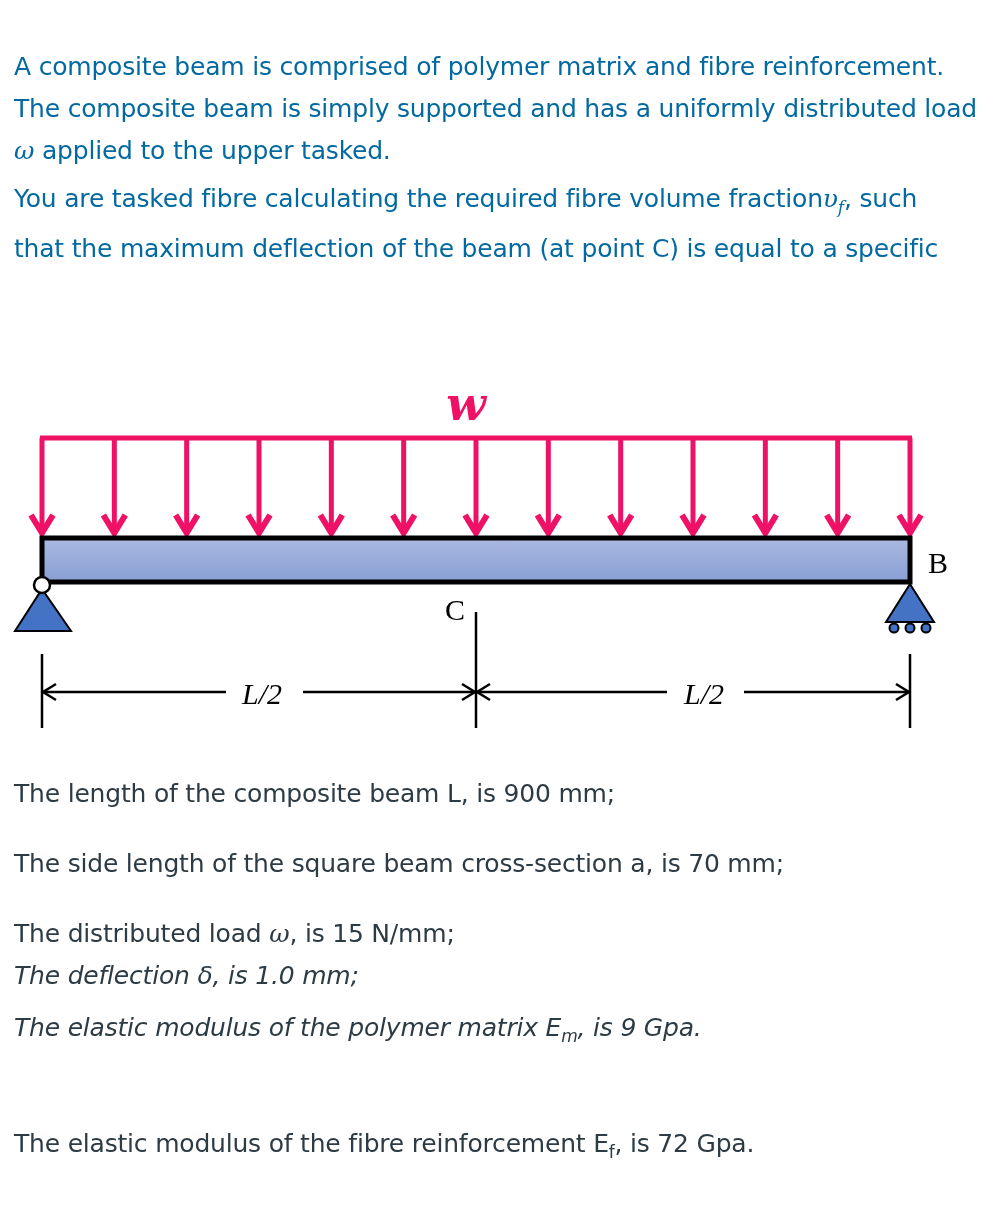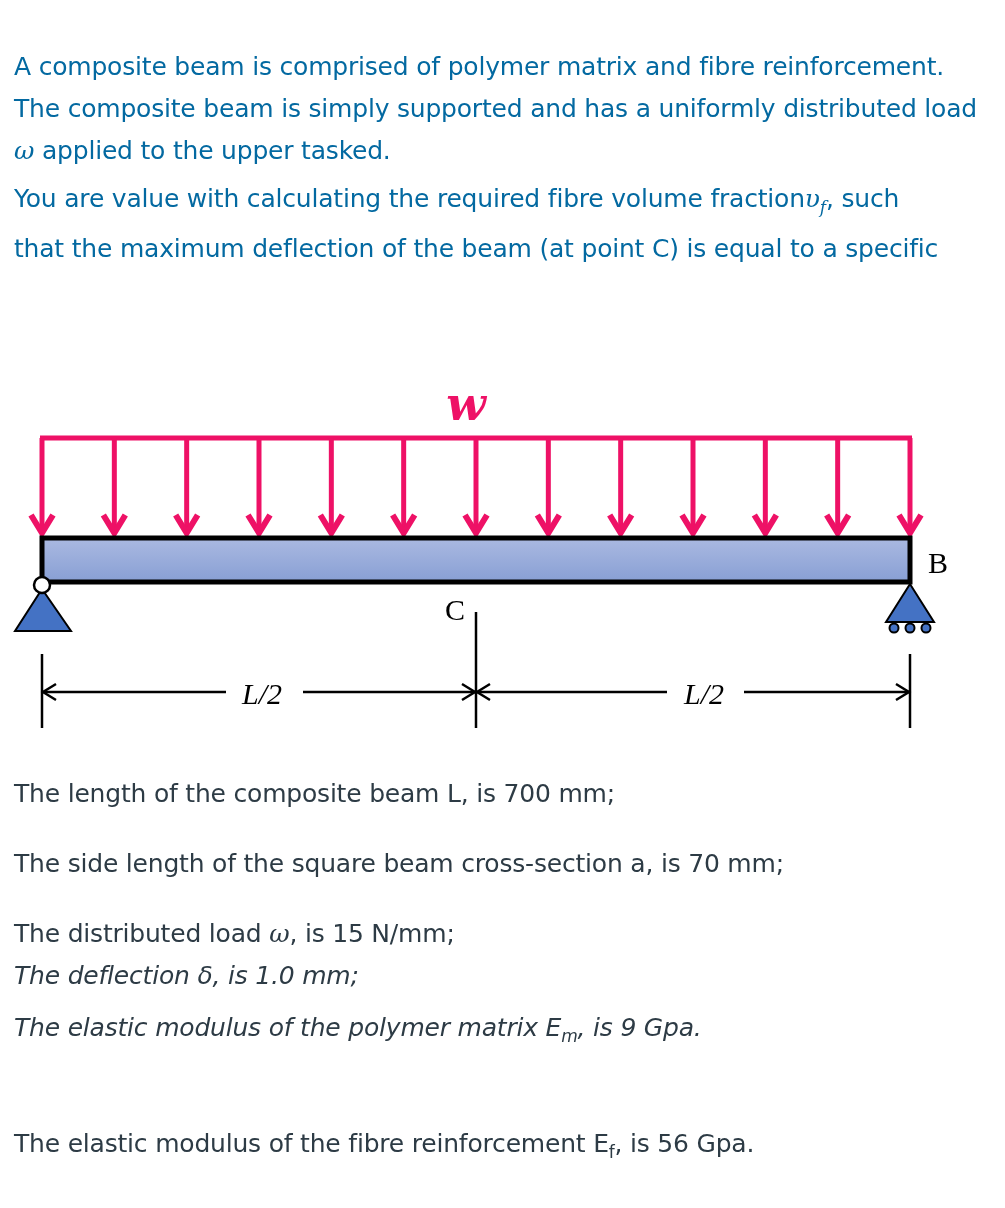--- a/index.html
+++ b/index.html
@@ -25,21 +25,21 @@
 </head>
 <body>
 
 <div class="para" style="top:46px;">
   <div>A composite beam is comprised of polymer matrix and fibre reinforcement.</div>
   <div>The composite beam is simply supported and has a uniformly distributed load</div>
   <div><span class="math">ω</span><span> applied to the upper tasked.</span></div>
 </div>
 
 <div class="para" style="top:178px;">
-  <div><span>You are value with calculating the required fibre volume fraction</span><span class="math"><span>υ</span><span class="sub">f</span></span><span>, such</span></div>
+  <div><span>You are tasked fibre calculating the required fibre volume fraction</span><span class="math"><span>υ</span><span class="sub">f</span></span><span>, such</span></div>
   <div>that the maximum deflection of the beam (at point C) is equal to a specific</div>
 </div>
 
 <svg id="diagram" width="1005" height="390" viewBox="0 0 1005 390">
   <defs>
     <linearGradient id="beamGrad" x1="0" y1="0" x2="0" y2="1">
       <stop offset="0" stop-color="#aab9e1"></stop>
       <stop offset="1" stop-color="#889fd4"></stop>
     </linearGradient>
   </defs>
@@ -107,18 +107,18 @@
 
     <line x1="476" y1="322" x2="667" y2="322"></line>
     <line x1="744" y1="322" x2="910" y2="322"></line>
     <polyline points="490,314 477,322 490,330"></polyline>
     <polyline points="896,314 909,322 896,330"></polyline>
   </g>
   <text x="262" y="334" font-family="Liberation Serif, serif" font-style="italic" font-size="30" fill="#000" text-anchor="middle">L/2</text>
   <text x="704" y="334" font-family="Liberation Serif, serif" font-style="italic" font-size="30" fill="#000" text-anchor="middle">L/2</text>
 </svg>
 
-<div class="given" style="top:778px;">The length of the composite beam L, is 700 mm;</div>
+<div class="given" style="top:778px;">The length of the composite beam L, is 900 mm;</div>
 <div class="given" style="top:848px;">The side length of the square beam cross-section a, is 70 mm;</div>
 <div class="given" style="top:918px;"><span>The distributed load </span><span class="math">ω</span><span>, is 15 N/mm;</span></div>
 <div class="given" style="top:960px;font-style:italic;">The deflection δ, is 1.0 mm;</div>
 <div class="given" style="top:1012px;font-style:italic;"><span>The elastic modulus of the polymer matrix E</span><span class="sub">m</span><span>, is 9 Gpa.</span></div>
-<div class="given" style="top:1128px;"><span>The elastic modulus of the fibre reinforcement E</span><span class="sub">f</span><span>, is 56 Gpa.</span></div>
+<div class="given" style="top:1128px;"><span>The elastic modulus of the fibre reinforcement E</span><span class="sub">f</span><span>, is 72 Gpa.</span></div>
 
 </body></html>

